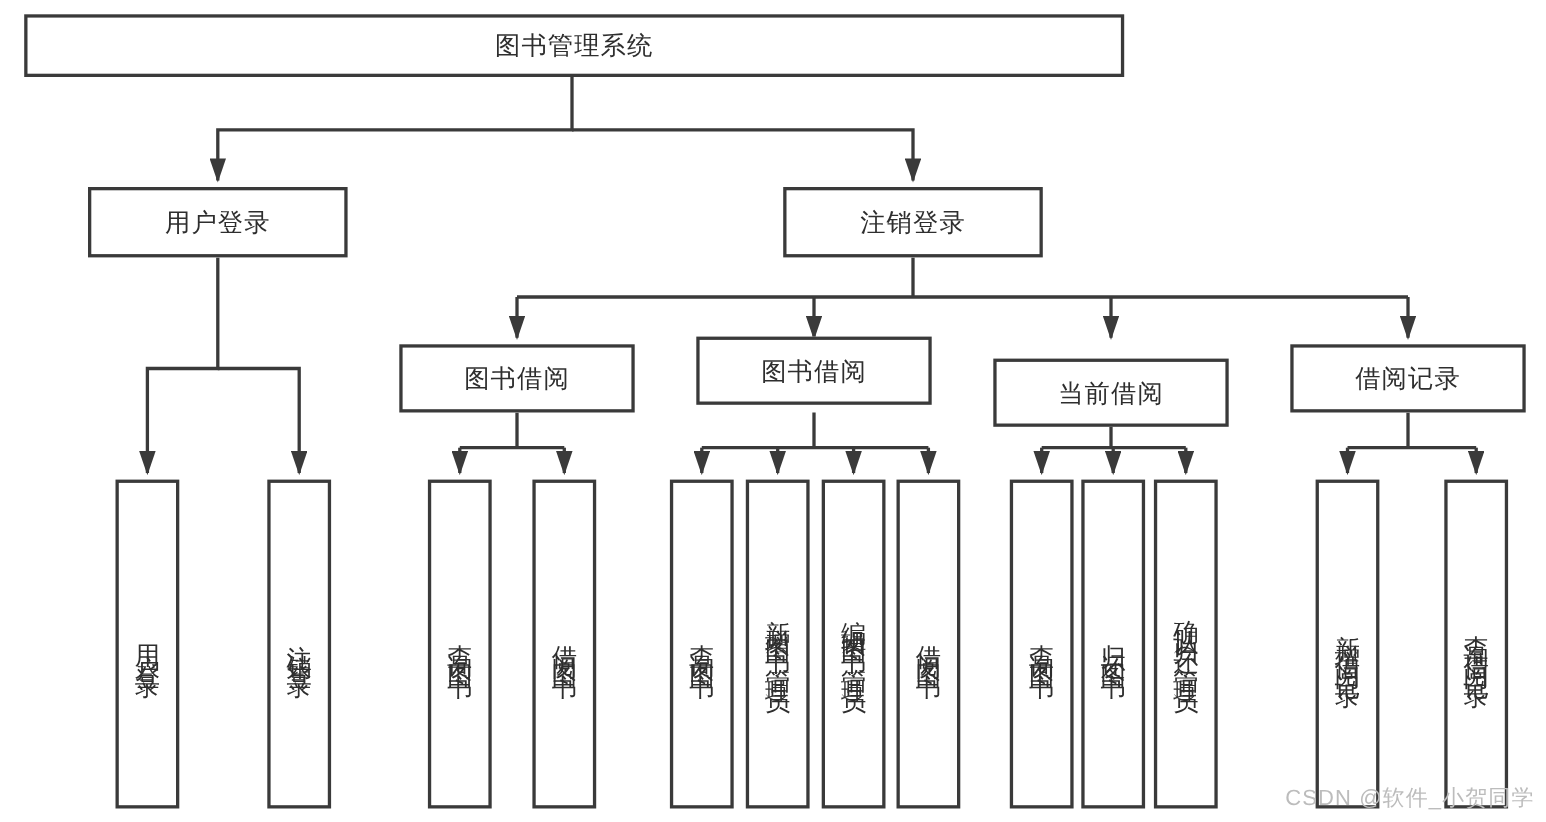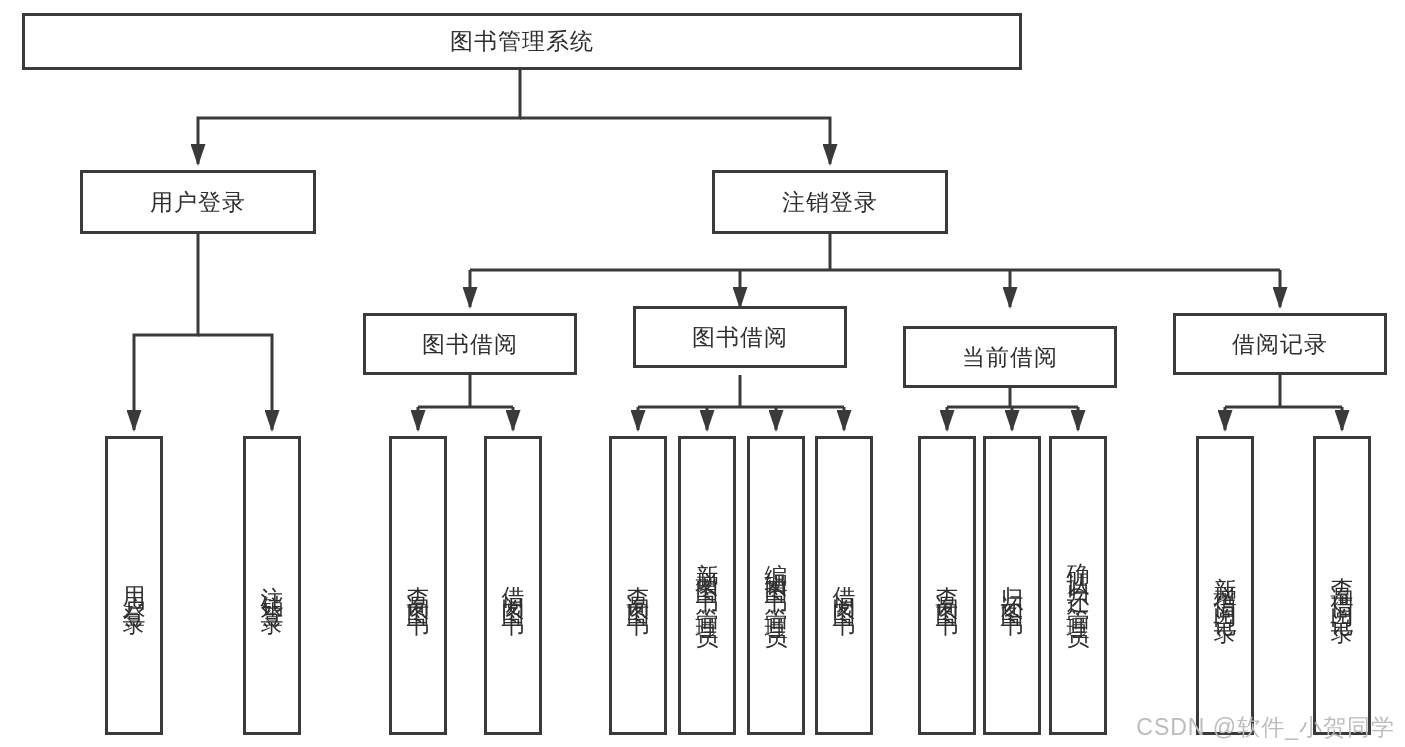--- a/index.html
+++ b/index.html
@@ -42,21 +42,21 @@
     text-orientation: mixed;
     font-size: 23px;
     letter-spacing: 9px;
     line-height: 1;
     white-space: nowrap;
   }
   .watermark {
     position: absolute;
     right: 10px;
     top: 712px;
-    font-size: 23px;
+    font-size: 20px;
     color: #bcbcbc;
     letter-spacing: 1px;
     z-index: 5;
     white-space: nowrap;
   }
 </style>
 </head>
 <body>
 
 <div class="canvas">

